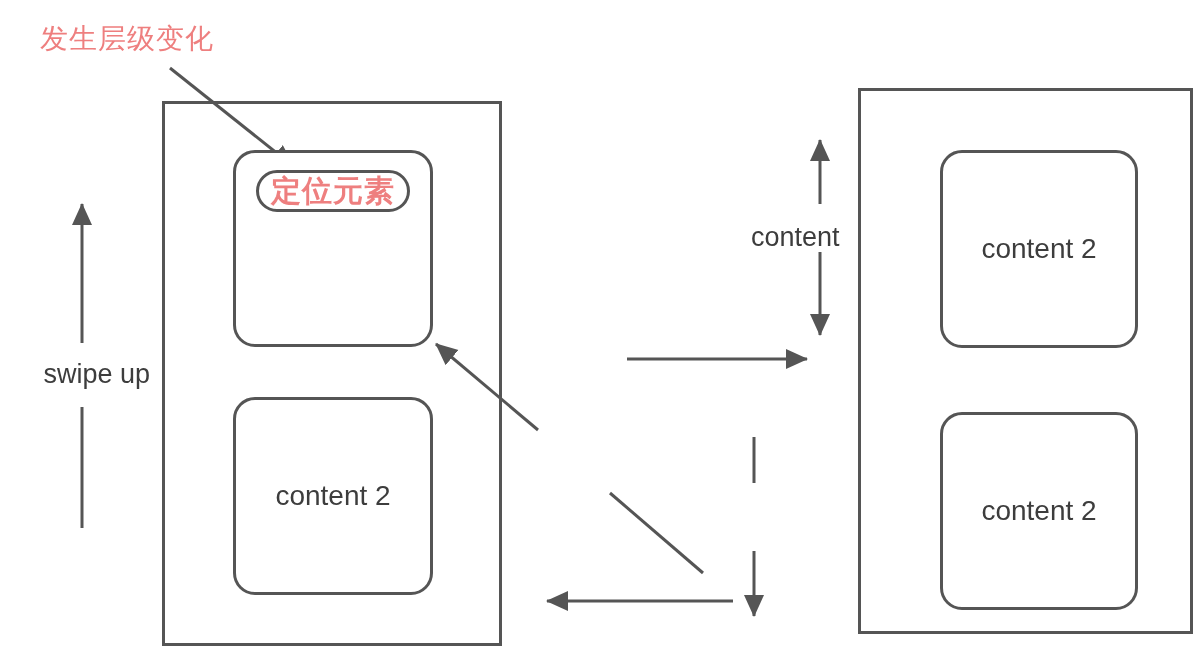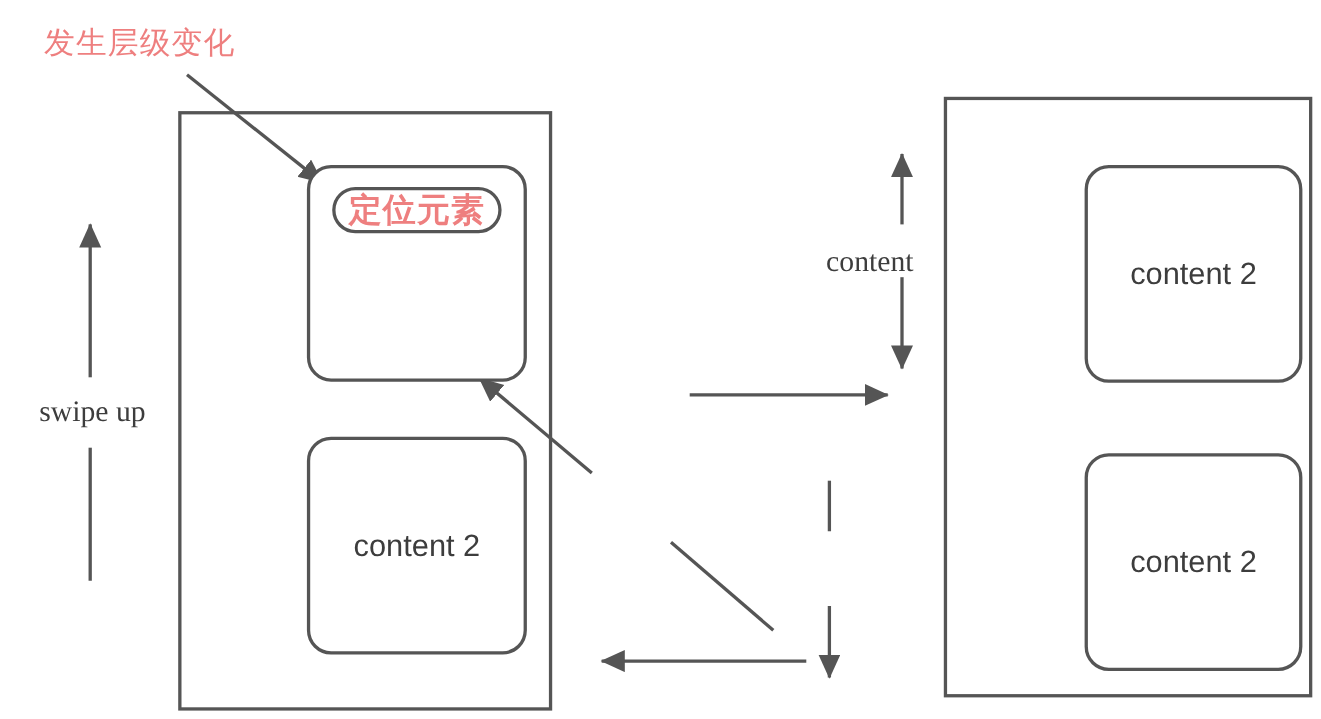--- a/index.html
+++ b/index.html
@@ -32,21 +32,20 @@
   .frame-right{left:858px;top:88px;width:335px;height:546px;}
   .rbox{
     position:absolute;
     border:3px solid var(--line);
     border-radius:22px;
     background:#ffffff;
     box-sizing:border-box;
     display:flex;
     flex-direction:column;
     align-items:center;
-    margin-left:46px;
   }
   .rbox.centered{justify-content:center;}
   .box-content1{left:233px;top:150px;width:200px;height:197px;padding-top:17px;}
   .box-content2-left{left:233px;top:397px;width:200px;height:198px;}
   .box-right-top{left:940px;top:150px;width:198px;height:198px;}
   .box-right-bottom{left:940px;top:412px;width:198px;height:198px;}
   .pill{
     border:3px solid var(--line);
     border-radius:21px;
     background:#ffffff;
@@ -63,29 +62,28 @@
     font-size:28px;
     color:var(--text);
     white-space:nowrap;
   }
   .box-content1 .box-label{margin-top:26px;}
   .float-label{
     position:absolute;
     font-size:27px;
     color:var(--text);
     white-space:nowrap;
-    font-family:Liberation Serif, serif;
   }
   .label-title{
     left:40px;top:20px;
     font-size:28px;
     color:var(--accent);
     letter-spacing:1px;
   }
-  .label-swipe-up{left:18px;top:359px;width:132px;text-align:center;}
+  .label-swipe-up{left:18px;top:359px;width:132px;text-align:right;}
   .label-level-change{left:518px;top:445px;font-size:28px;letter-spacing:1px;}
   .label-swipe-down{left:676px;top:503px;}
   .label-window{left:751px;top:222px;}
 </style>
 </head>
 <body>
 
 <div class="canvas">
 
   <svg class="arrow-layer" viewBox="0 0 1201 654" xmlns="http://www.w3.org/2000/svg">

